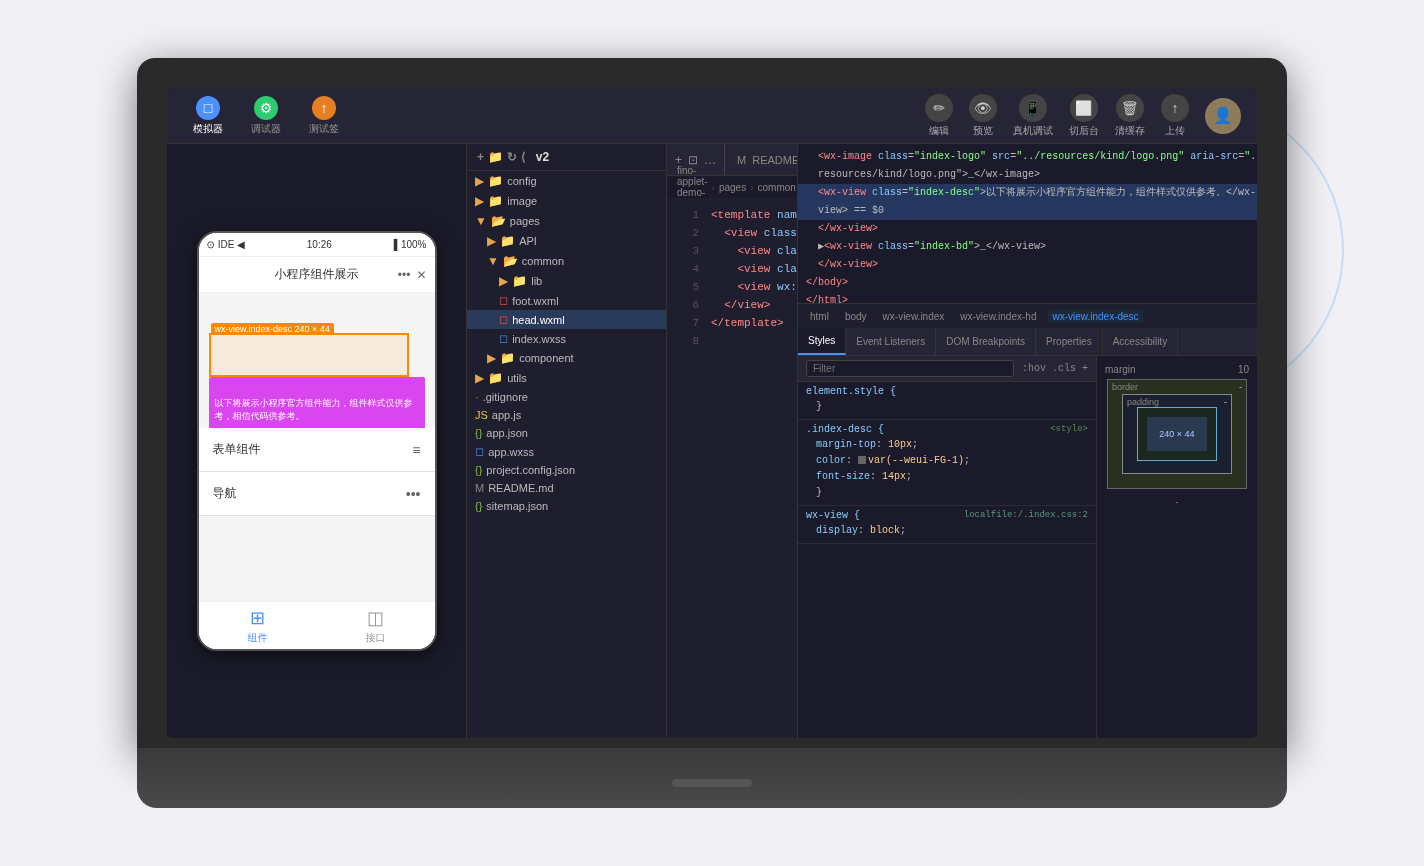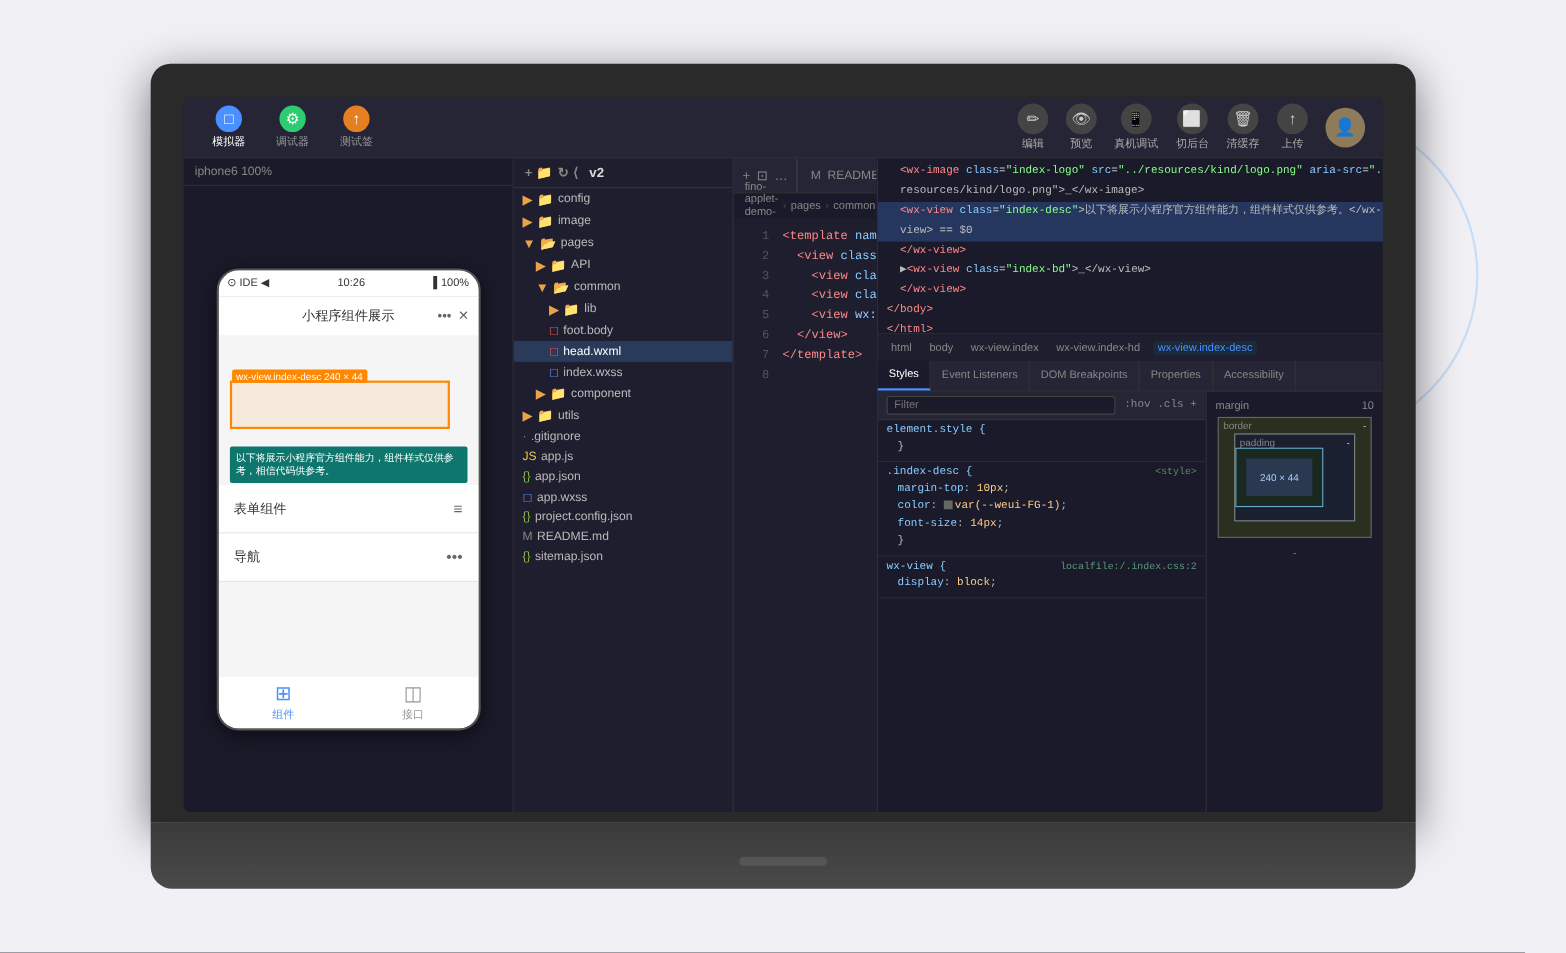--- a/index.html
+++ b/index.html
@@ -308,27 +308,27 @@
       left: 12px;
       background: #ff8800;
       color: white;
       font-size: 9px;
       padding: 1px 4px;
       border-radius: 2px;
       white-space: nowrap;
     }
     .phone-selected-text {
       position: absolute;
-      top: 100px;
+      top: 84px;
       left: 10px;
       right: 10px;
-      background: #0f766e;
+      background: #d946ef;
       color: white;
       font-size: 9px;
-      padding: 4px 6px;
+      padding: 20px 6px;
       line-height: 1.4;
       border-radius: 2px;
     }
     .phone-list {
       position: absolute;
       top: 135px;
       left: 0; right: 0;
       bottom: 0;
     }
     .phone-list-item {
@@ -668,21 +668,21 @@
       font-size: 9px;
       color: #ccc;
     }
     .box-border {
       width: 110px;
       height: 80px;
       border: 1px solid #888;
       background: #1a2030;
       display: flex;
       align-items: center;
-      justify-content: flex-start;
+      justify-content: center;
       position: relative;
     }
     .box-padding {
       width: 80px;
       height: 54px;
       border: 1px solid #66aacc;
       background: #1a2820;
       display: flex;
       align-items: center;
       justify-content: center;
@@ -757,24 +757,20 @@
               <div class="icon-circle">↑</div>
               <span>上传</span>
             </div>
             <div class="avatar">👤</div>
           </div>
         </div>
 
         <div class="main-content">
 
           <div class="simulator-panel">
-            <div class="simulator-header">
-              <span>iphone6</span>
-              <span>100%</span>
-            </div>
             <div class="simulator-screen">
               <div class="phone-frame">
                 <div class="phone-status-bar">
                   <span>⊙ IDE ◀</span>
                   <span>10:26</span>
                   <span>▌100%</span>
                 </div>
                 <div class="phone-nav-bar">
                   <span>小程序组件展示</span>
                   <div class="phone-nav-icons">
@@ -847,21 +843,21 @@
               <span class="folder-icon">📂</span>
               <span>common</span>
             </div>
             <div class="tree-item" style="padding-left:32px;">
               <span class="folder-icon">▶</span>
               <span class="folder-icon">📁</span>
               <span>lib</span>
             </div>
             <div class="tree-item" style="padding-left:32px;">
               <span class="file-icon-wxml">◻</span>
-              <span>foot.body</span>
+              <span>foot.wxml</span>
             </div>
             <div class="tree-item active" style="padding-left:32px;background:#2a3a5a;">
               <span class="file-icon-wxml">◻</span>
               <span style="color:#fff;">head.wxml</span>
             </div>
             <div class="tree-item" style="padding-left:32px;">
               <span class="file-icon-wxss">◻</span>
               <span>index.wxss</span>
             </div>
             <div class="tree-item" style="padding-left:20px;">

